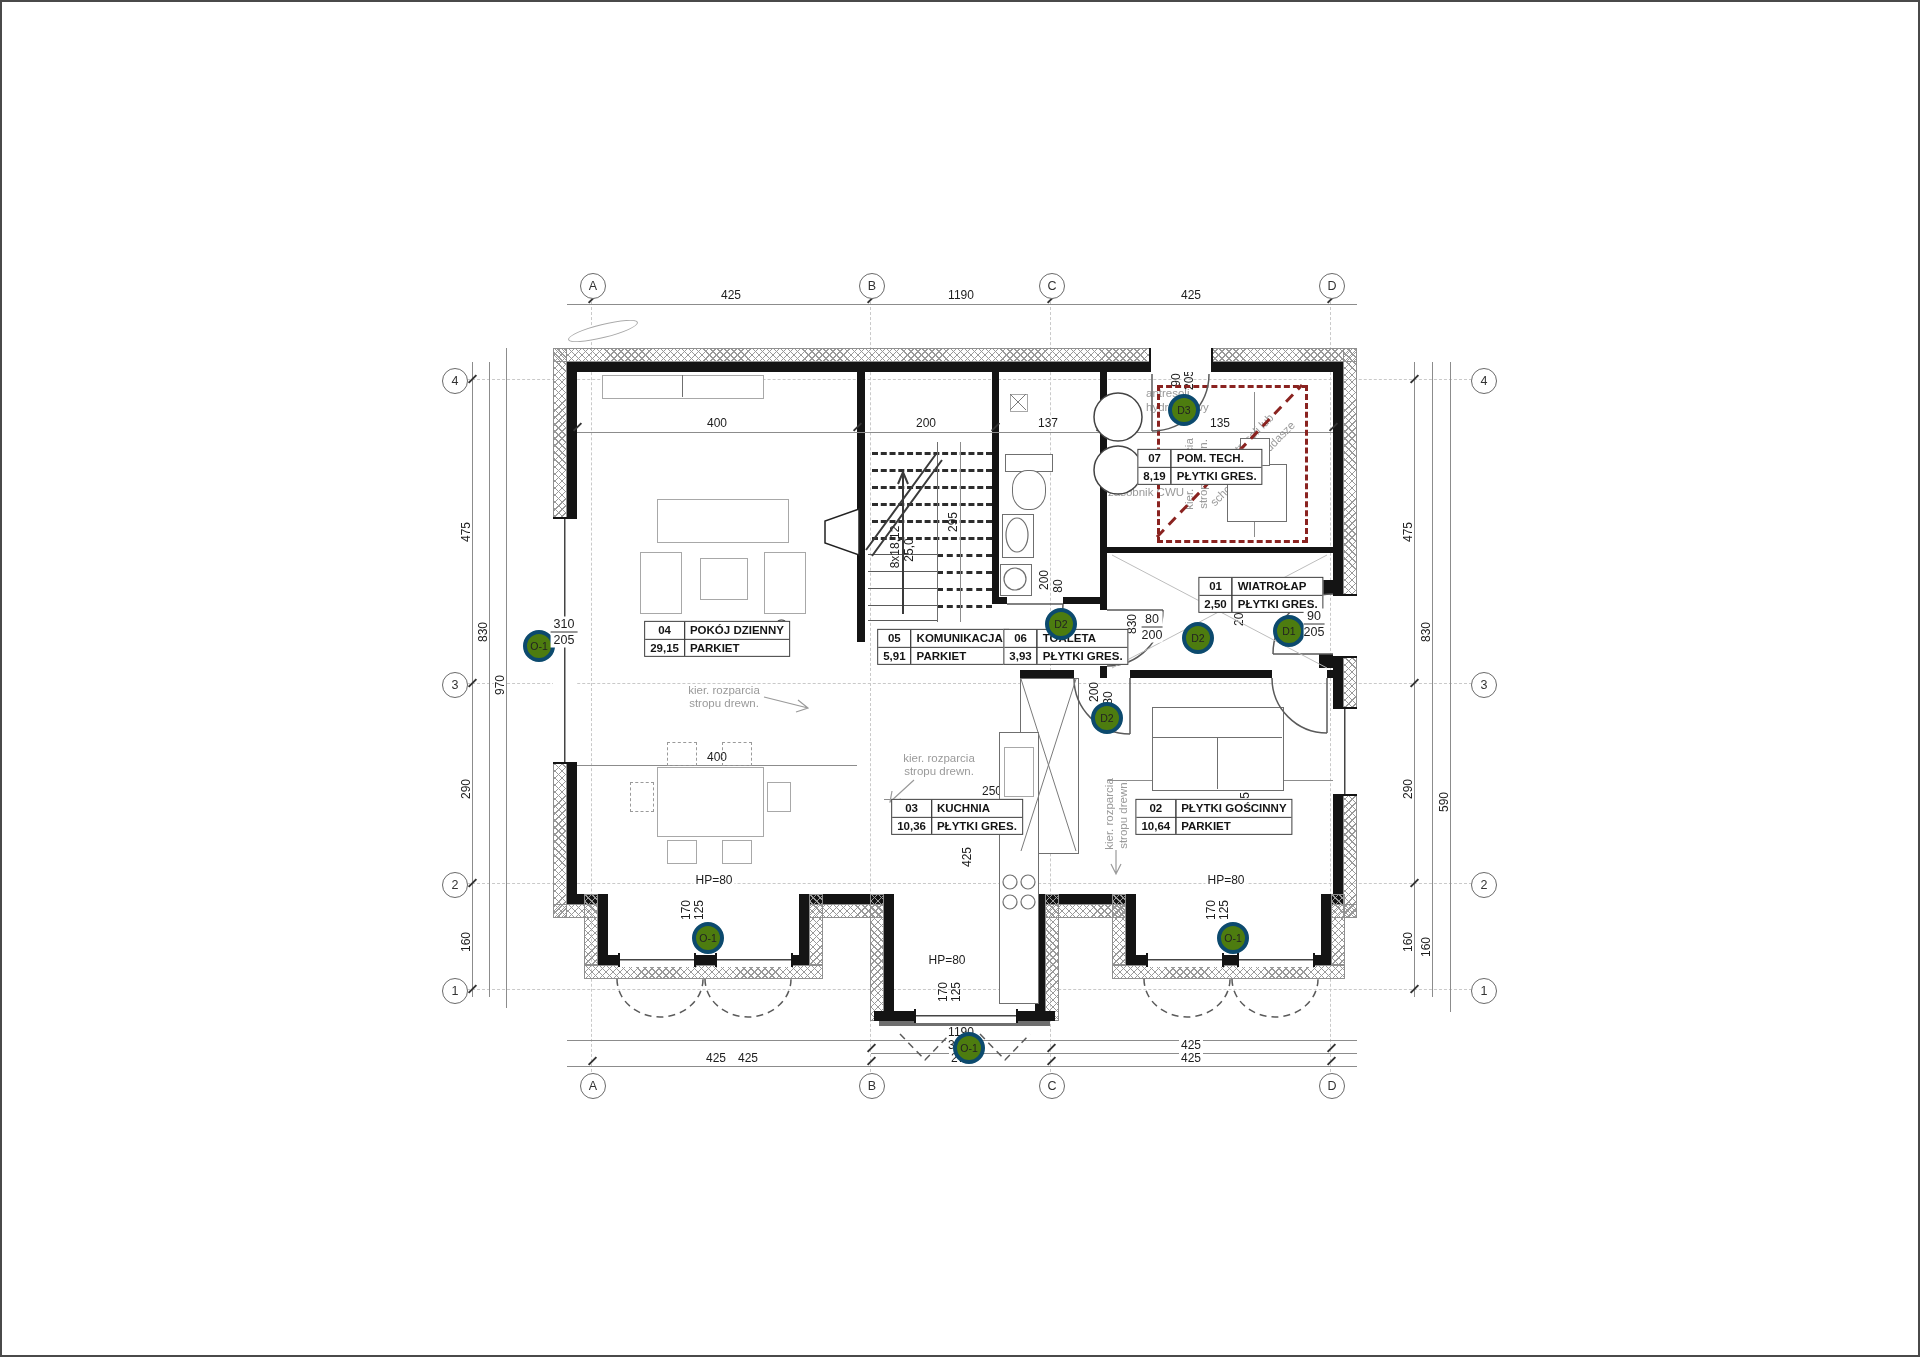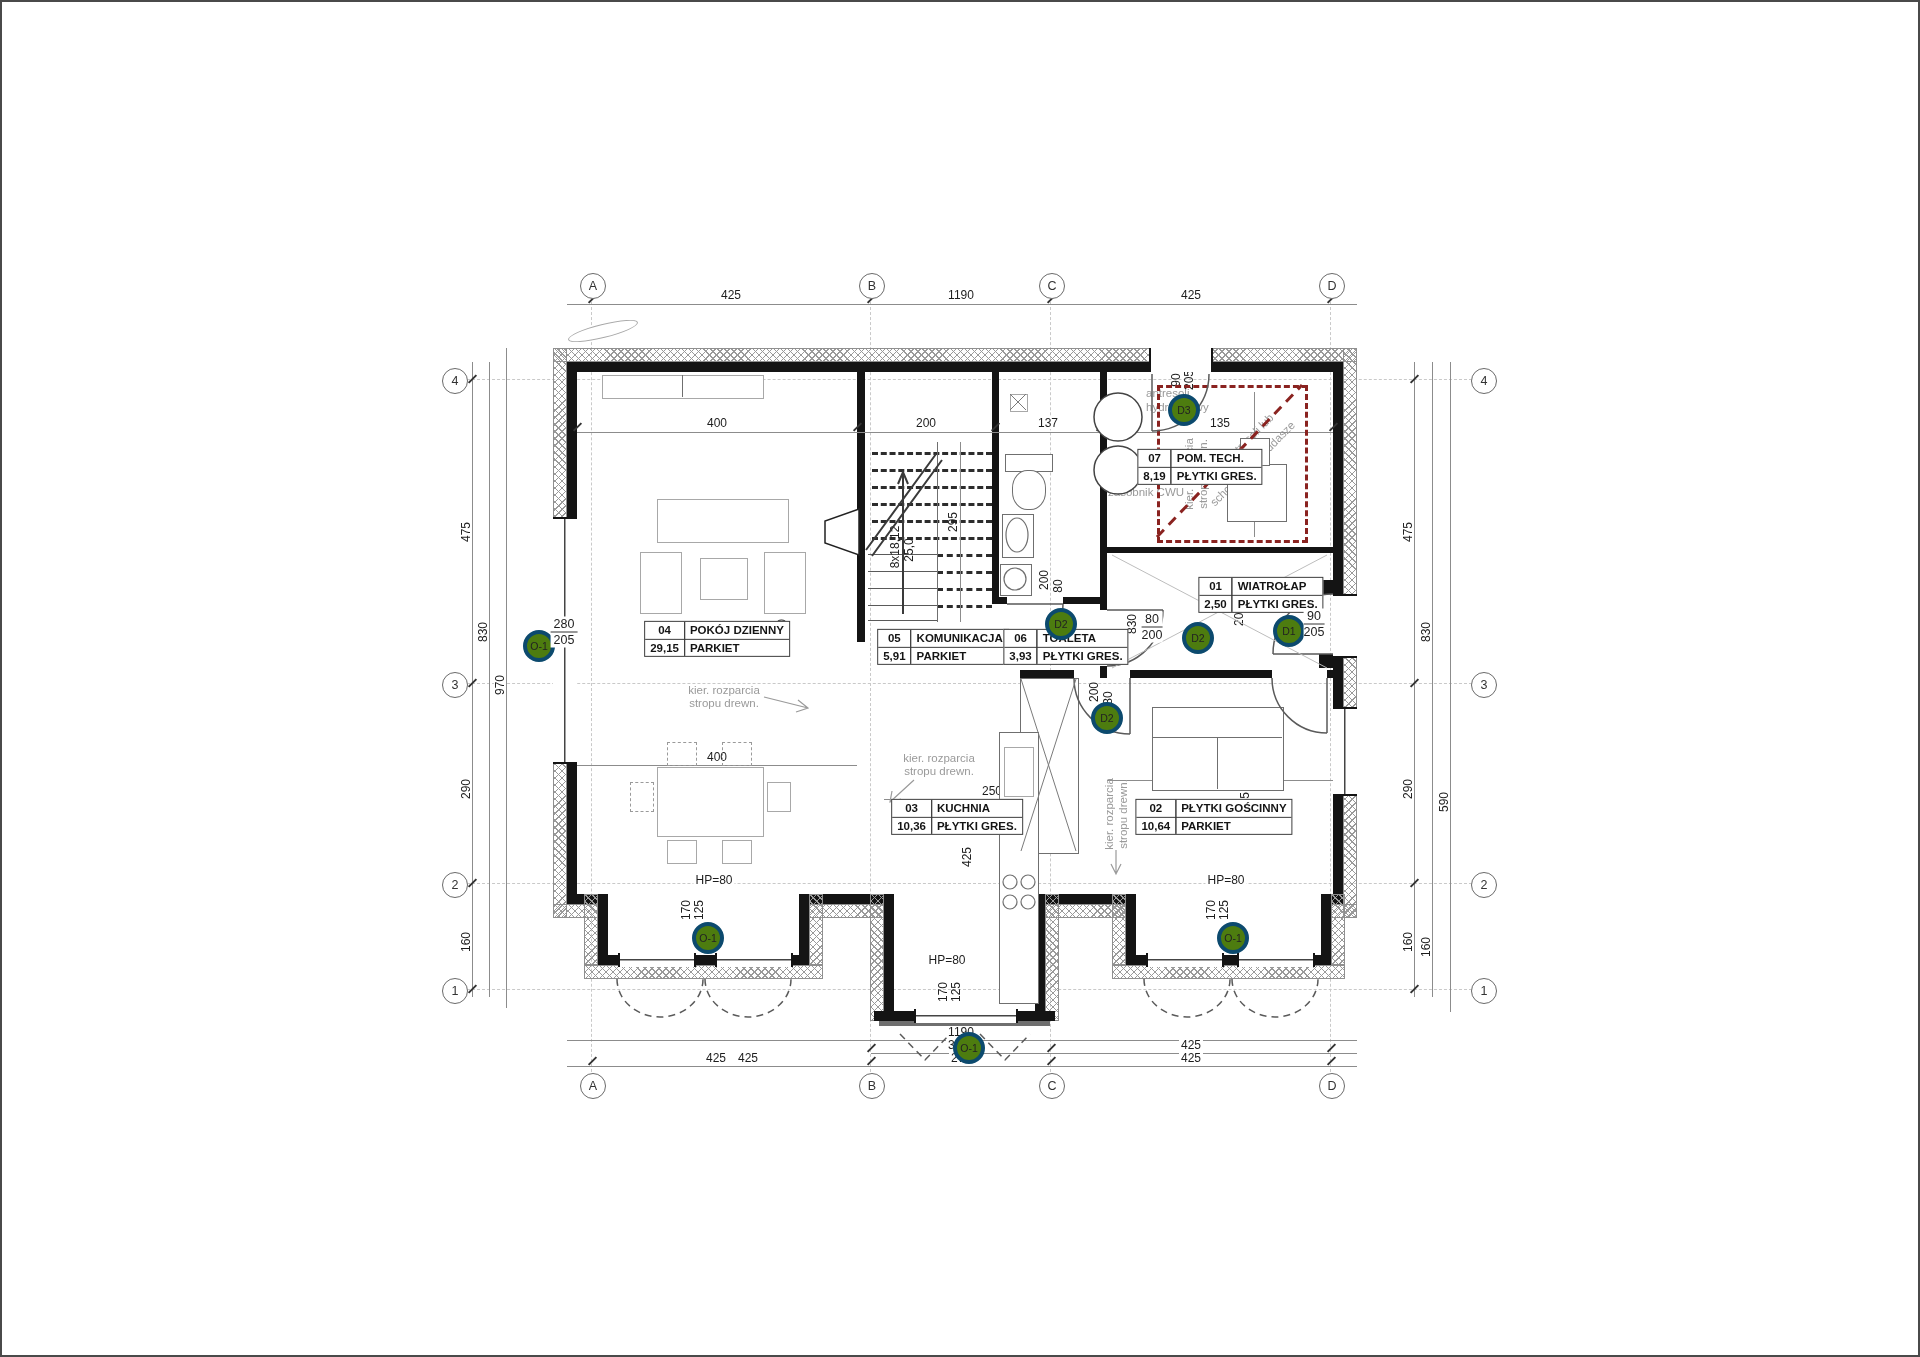--- a/index.html
+++ b/index.html
@@ -265,21 +265,21 @@
   <div class="d dv nb" style="left:1106px;top:696px">80</div>
 
   <div class="lc" style="left:1271px;top:613px">D1</div>
   <div class="frac" style="left:1312px;top:622px">
     <span class="ft">90</span>
     <span>205</span>
   </div>
 
   <div class="lc" style="left:521px;top:628px">O-1</div>
   <div class="frac" style="left:562px;top:630px">
-    <span class="ft">280</span>
+    <span class="ft">310</span>
     <span>205</span>
   </div>
 
   <div class="red" style="left:1155px;top:383px;width:145px;height:152px"></div>
   <div class="ga gad" style="left:1237px;top:447px;color:#9a9a9a">obrys antresoli lub</div>
   <div class="ga gad" style="left:1251px;top:462px">schodów na poddasze</div>
 
   <div class="fl" style="left:600px;top:373px;width:160px;height:22px"></div>
   <div class="ln" style="left:680px;top:373px;width:1px;height:22px"></div>
   <div class="fl" style="left:565px;top:322px;width:70px;height:12px;border-radius:50%;transform:rotate(-14deg)"></div>

